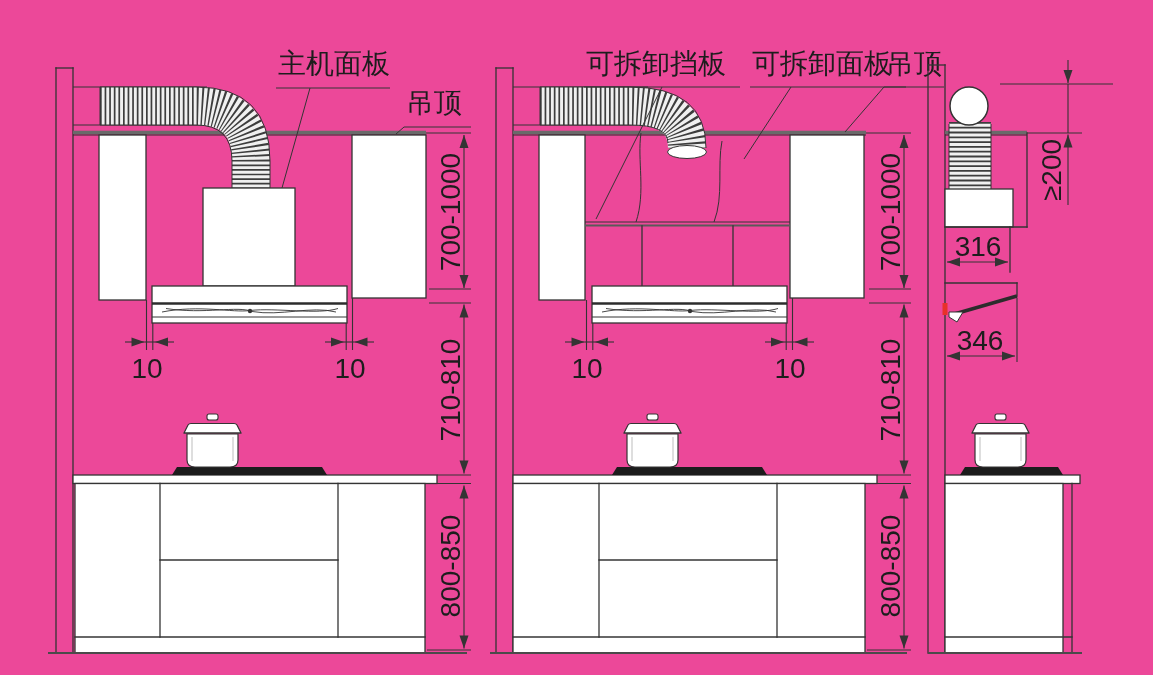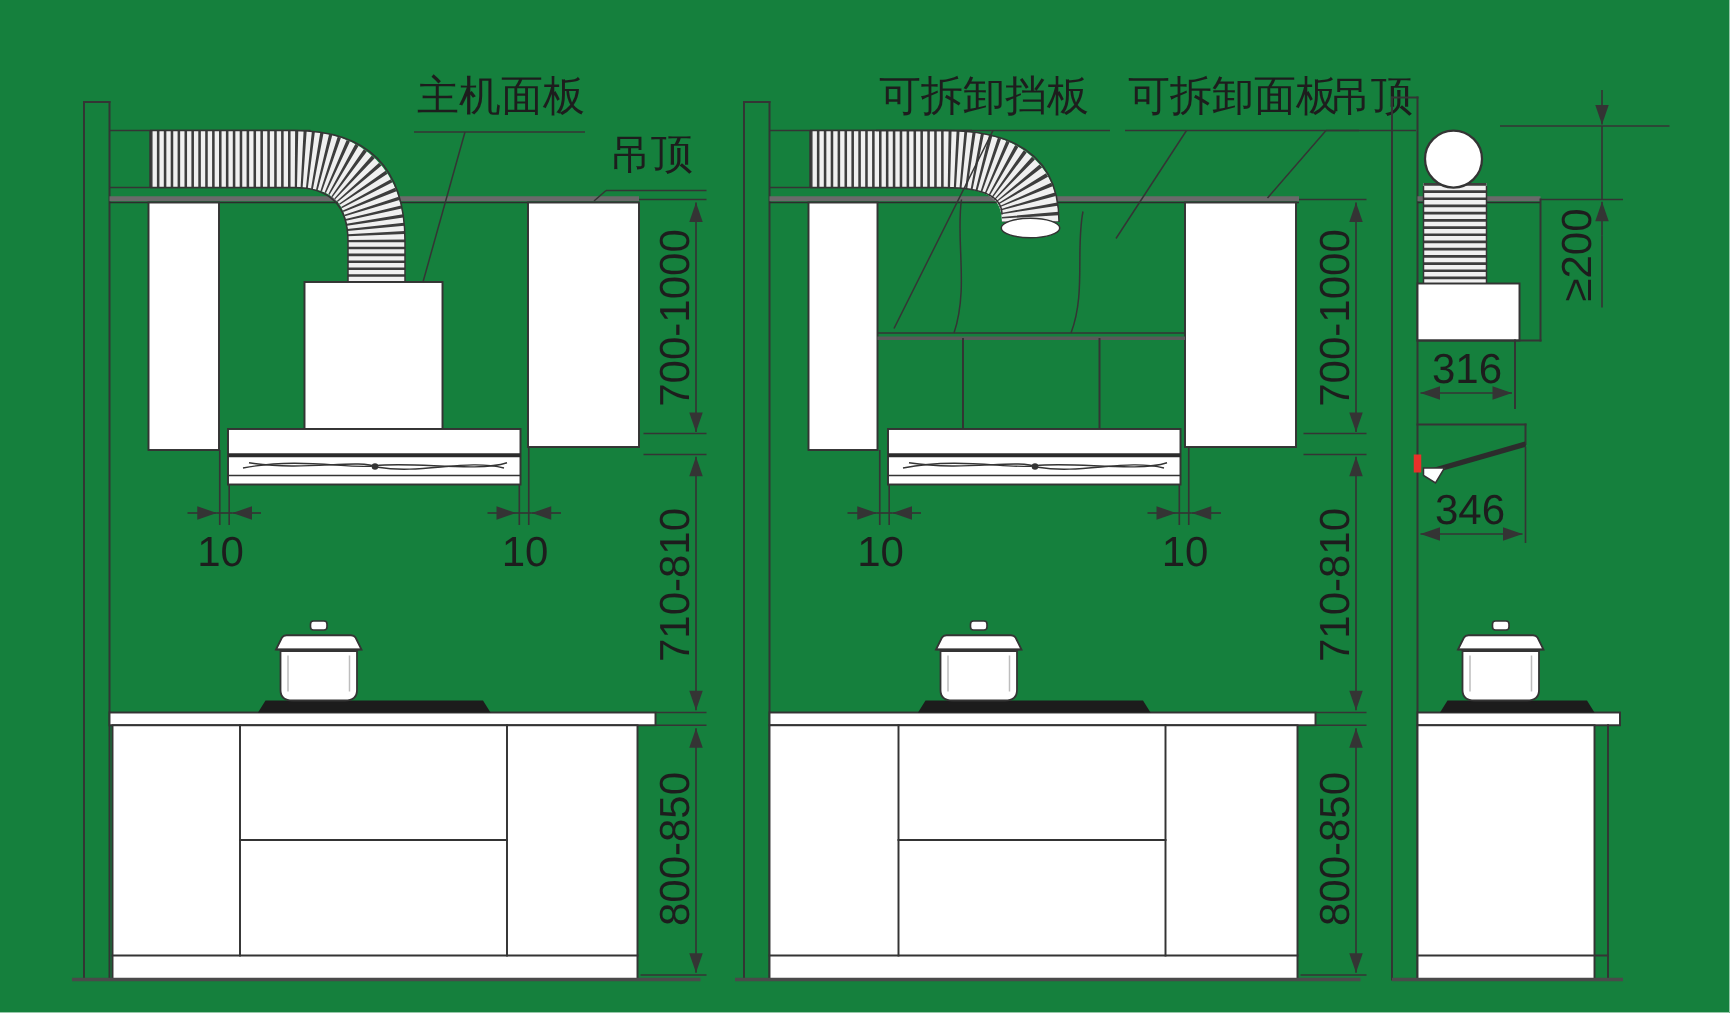--- a/index.html
+++ b/index.html
@@ -1,16 +1,16 @@
 <!DOCTYPE html>
 <html style="--line: #343434; --ceiling: #6a6a6a; --cooktop: #1c1c1c; --accent_red: #e8312a; --duct_fill: #f0f0f0; --duct_stripe: #3d3d3d;"><head>
 <meta charset="utf-8">
 <style>
   html,body{margin:0;padding:0;background:#ffffff;}
-  .stage{width:1153px;height:675px;position:relative;background:#15803d;overflow:hidden;}
+  .stage{width:1153px;height:675px;position:relative;background:#ec4899;overflow:hidden;}
   svg{display:block;}
   .ln   {stroke:var(--line);stroke-width:1.3;fill:none;stroke-linecap:square;}
   .fw   {fill:#ffffff;stroke:var(--line);stroke-width:1.3;}
   .thin {stroke:var(--line);stroke-width:1;fill:none;}
   .dim  {stroke:var(--line);stroke-width:1.1;fill:none;}
   .ceil {stroke:var(--ceiling);stroke-width:3.4;fill:none;}
   .ceil2{stroke:#2c2c2c;stroke-width:1.1;fill:none;}
   .floor{stroke:#4a4a4a;stroke-width:2.2;fill:none;}
   .thick{stroke:#2c2c2c;stroke-width:3.6;fill:none;}
   .duct-fill{stroke:var(--duct_fill);stroke-width:38;fill:none;}

